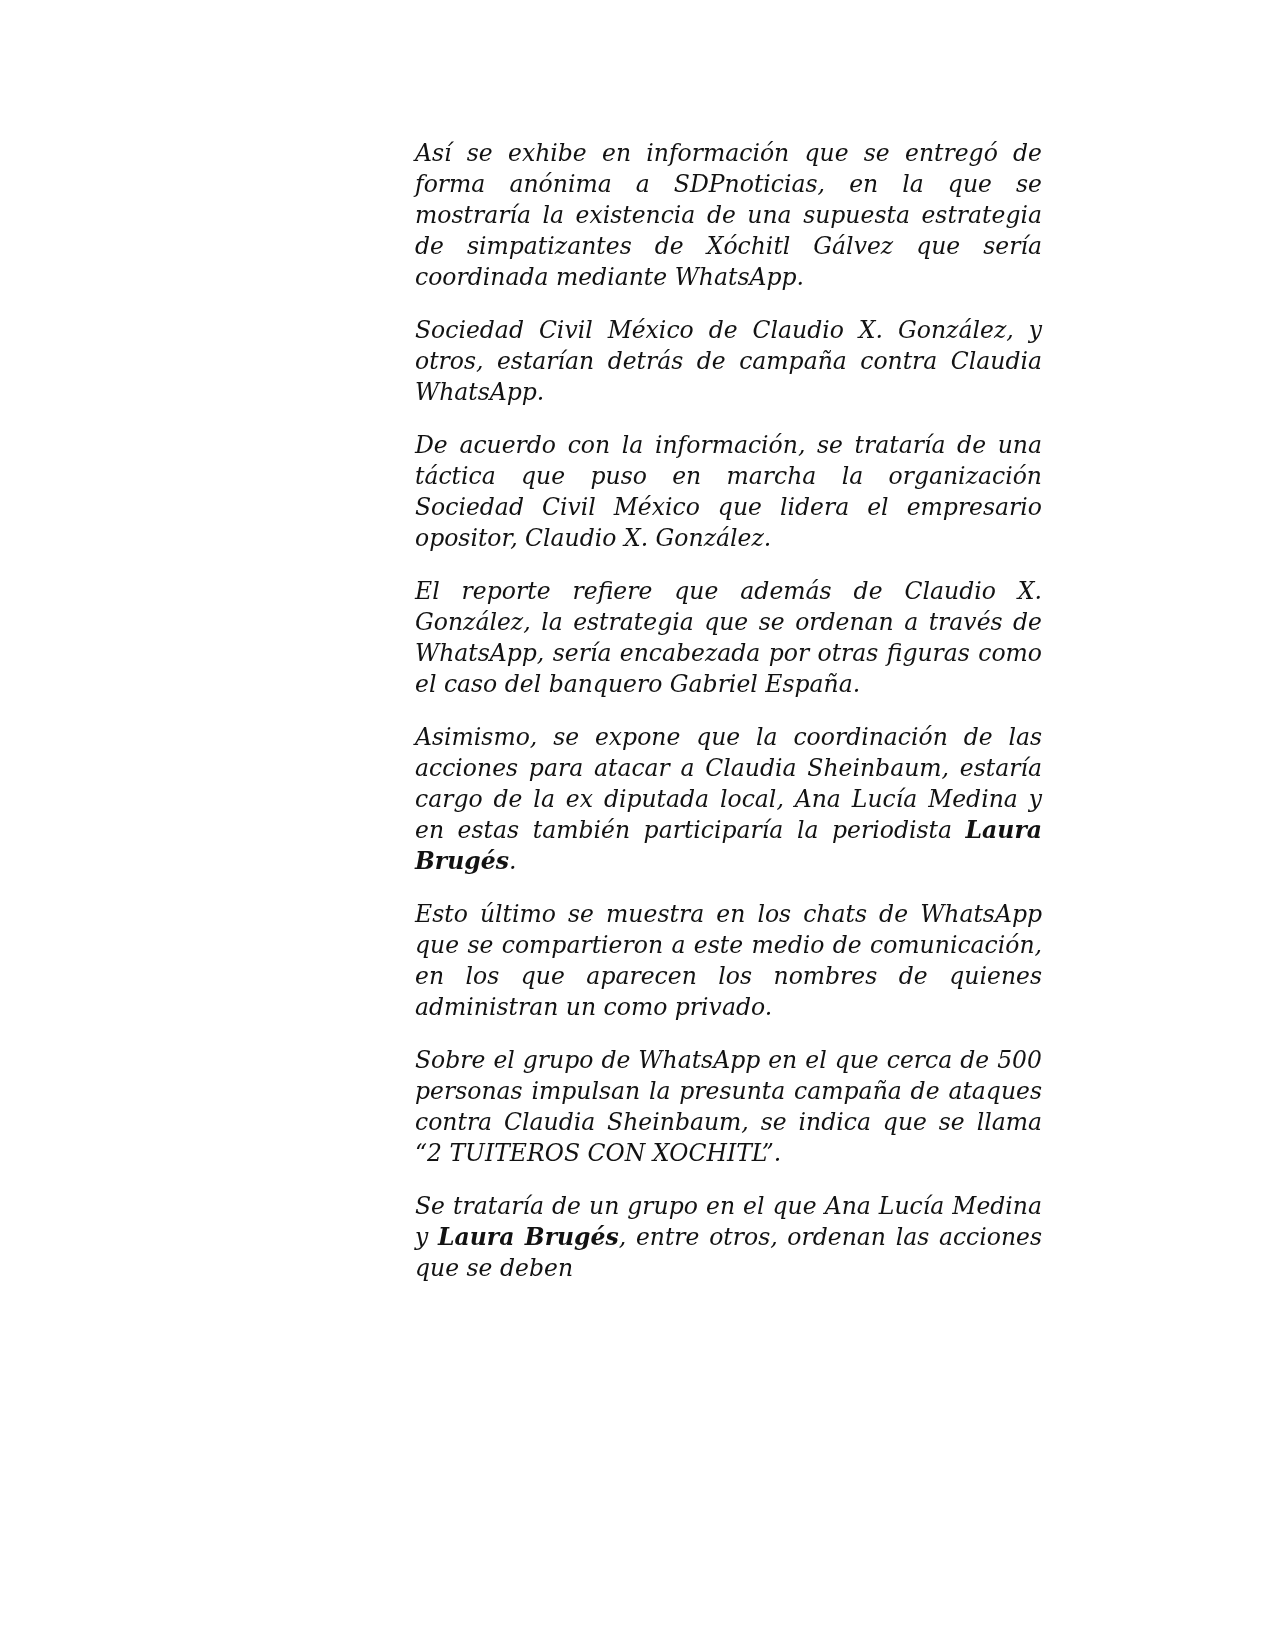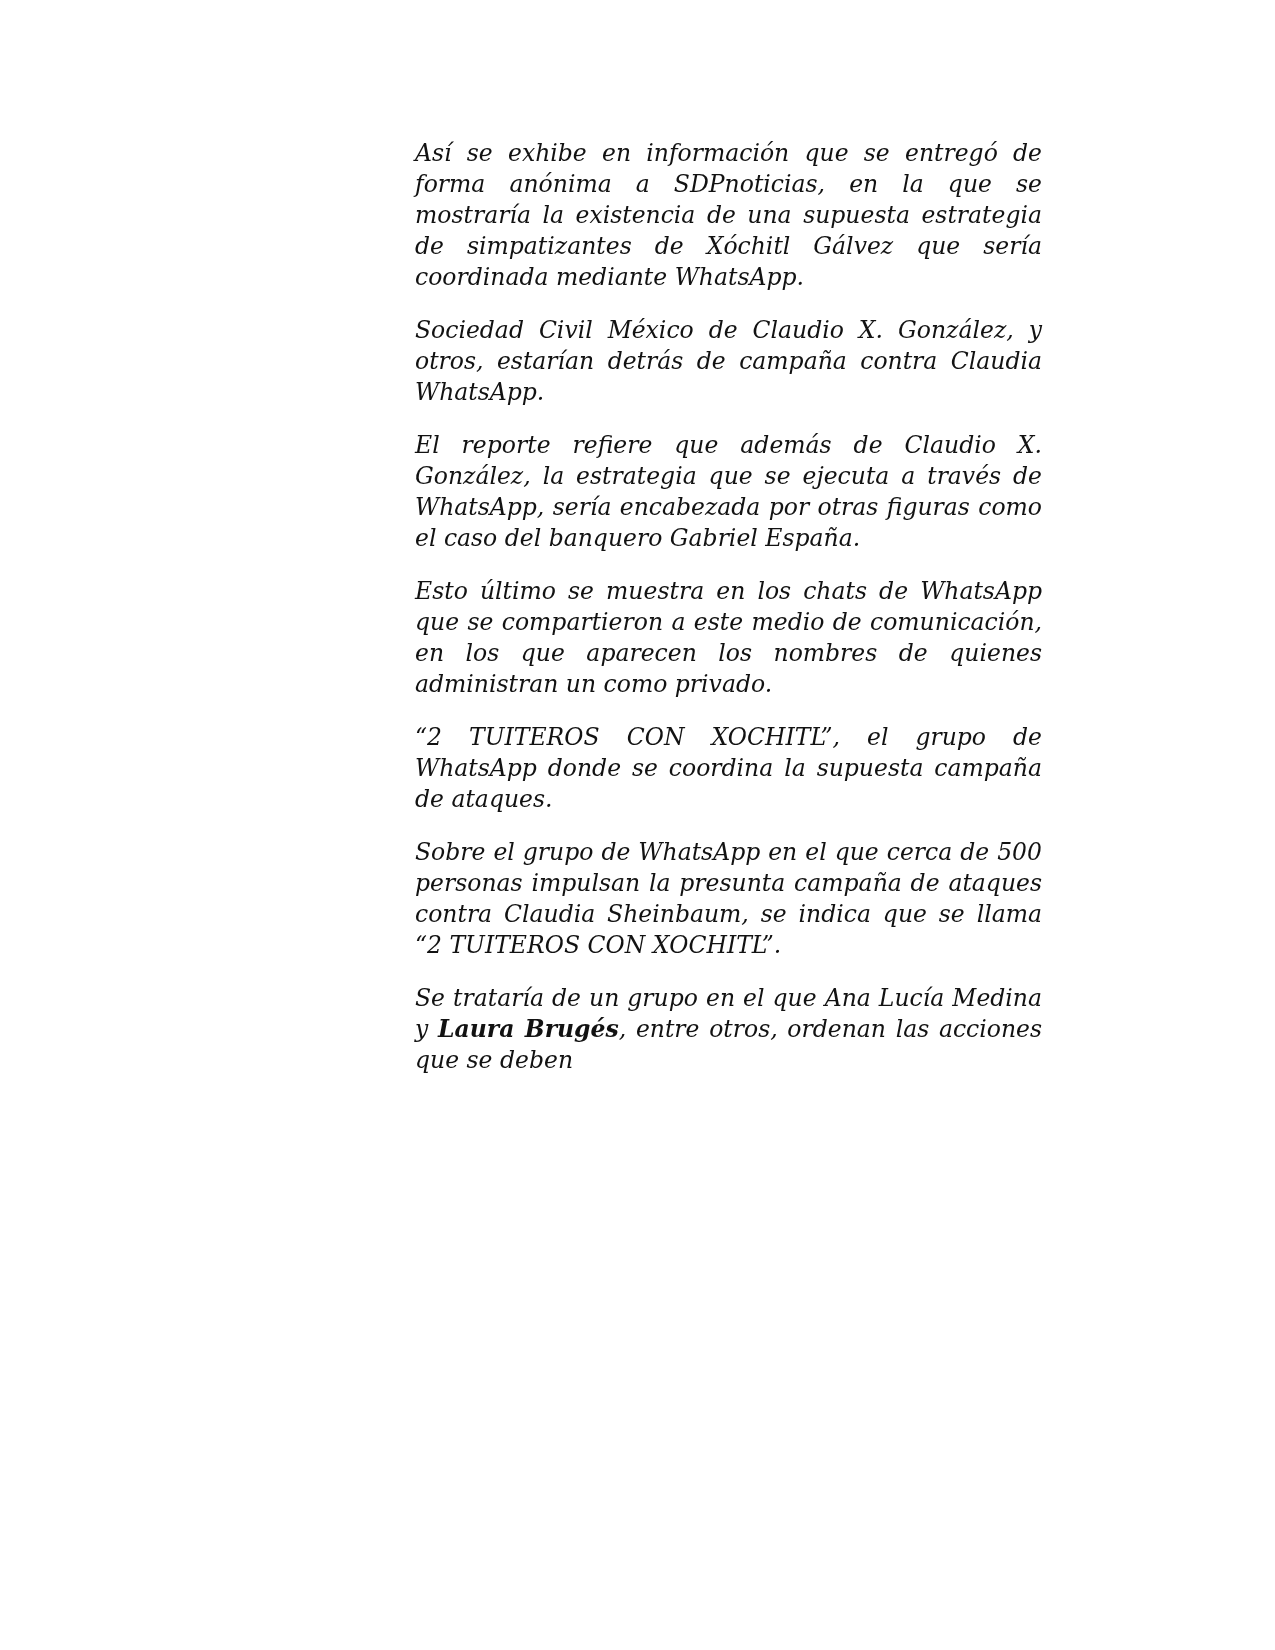--- a/index.html
+++ b/index.html
@@ -44,23 +44,24 @@
   }
 </style>
 </head>
 <body>
 
 <div class="page" style="background: rgb(255, 255, 255);">
 
   <div class="text-column" style="color: rgb(18, 18, 18);">
       <p><span>Así se exhibe en información que se entregó de forma anónima a SDPnoticias, en la que se mostraría la existencia de una supuesta estrategia de simpatizantes de Xóchitl Gálvez que sería coordinada mediante WhatsApp.</span></p>
       <p><span>Sociedad Civil México de Claudio X. González, y otros, estarían detrás de campaña contra Claudia WhatsApp.</span></p>
-      <p><span>El reporte refiere que además de Claudio X. González, la estrategia que se ejecuta a través de WhatsApp, sería encabezada por otras figuras como el caso del banquero Gabriel España.</span></p>
+      <p><span>De acuerdo con la información, se trataría de una táctica que puso en marcha la organización Sociedad Civil México que lidera el empresario opositor, Claudio X. González.</span></p>
+      <p><span>El reporte refiere que además de Claudio X. González, la estrategia que se ordenan a través de WhatsApp, sería encabezada por otras figuras como el caso del banquero Gabriel España.</span></p>
+      <p><span>Asimismo, se expone que la coordinación de las acciones para atacar a Claudia Sheinbaum, estaría cargo de la ex diputada local, Ana Lucía Medina y en estas también participaría la periodista </span><b>Laura Brugés</b><span>.</span></p>
       <p><span>Esto último se muestra en los chats de WhatsApp que se compartieron a este medio de comunicación, en los que aparecen los nombres de quienes administran un como privado.</span></p>
-      <p><span>“2 TUITEROS CON XOCHITL”, el grupo de WhatsApp donde se coordina la supuesta campaña de ataques.</span></p>
       <p><span>Sobre el grupo de WhatsApp en el que cerca de 500 personas impulsan la presunta campaña de ataques contra Claudia Sheinbaum, se indica que se llama “2 TUITEROS CON XOCHITL”.</span></p>
       <p><span>Se trataría de un grupo en el que Ana Lucía Medina y </span><b>Laura Brugés</b><span>, entre otros, ordenan las acciones que se deben</span></p>
     </div>
 
   <div class="signature">
     <svg viewBox="0 0 158 145">
       <g fill="none" stroke="#4d4d4d" stroke-width="4.5" stroke-linecap="round" stroke-linejoin="round">
         <path d="M20,18 C12,10 24,4 36,11 C52,21 70,27 82,20 C90,15 96,4 104,7 C114,11 116,24 107,33 C98,42 86,44 76,56 C62,72 52,86 44,98 C38,107 28,116 19,112 C8,107 8,92 18,85 C26,79 38,78 44,86 C50,94 46,102 54,100 C62,97 62,88 68,90 C72,92 70,99 76,98 C82,96 82,88 88,90 C92,92 90,98 96,97 C102,95 104,88 108,88 C100,78 100,62 112,56 C126,49 142,58 143,74 C144,92 130,102 114,100 C102,98 96,90 100,82" stroke="#4d4d4d"></path>
         <path d="M118,42 C120,66 122,98 124,128" stroke="#4d4d4d"></path>
         <path d="M114,100 C124,106 136,104 141,94" stroke="#4d4d4d"></path>

